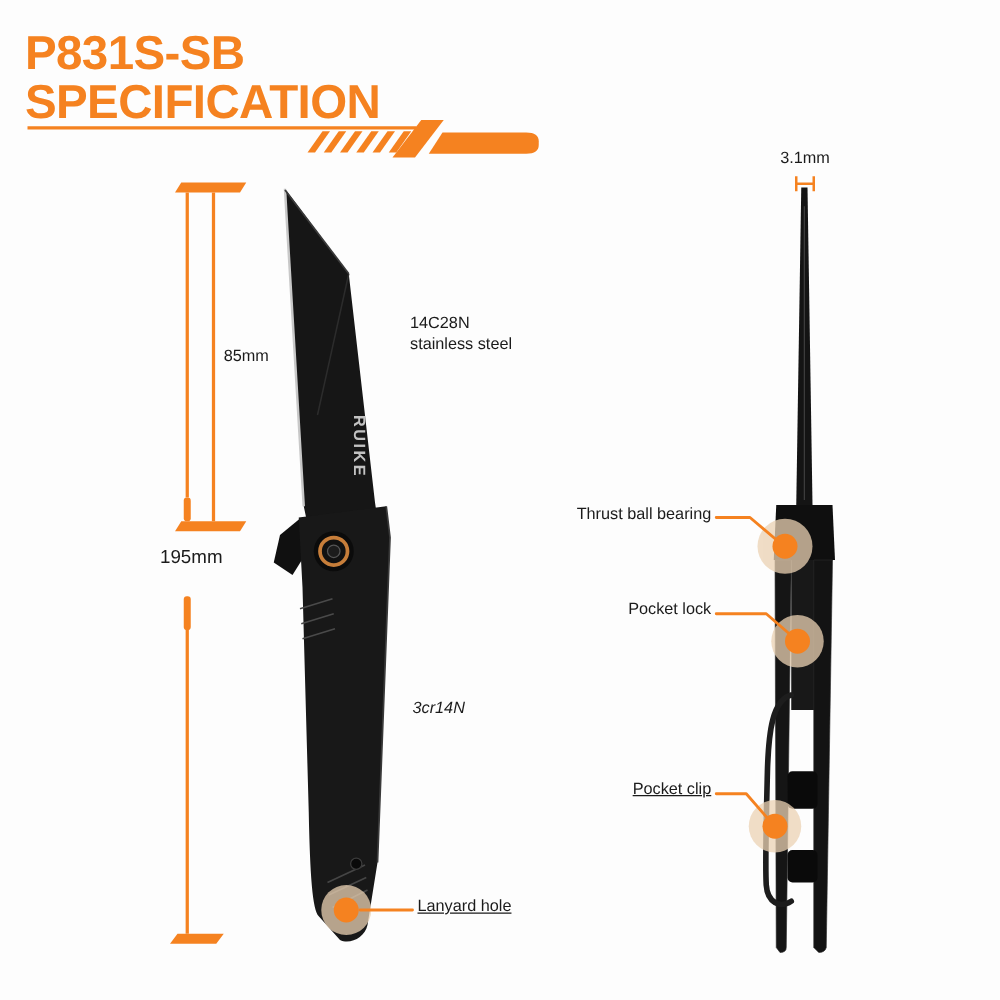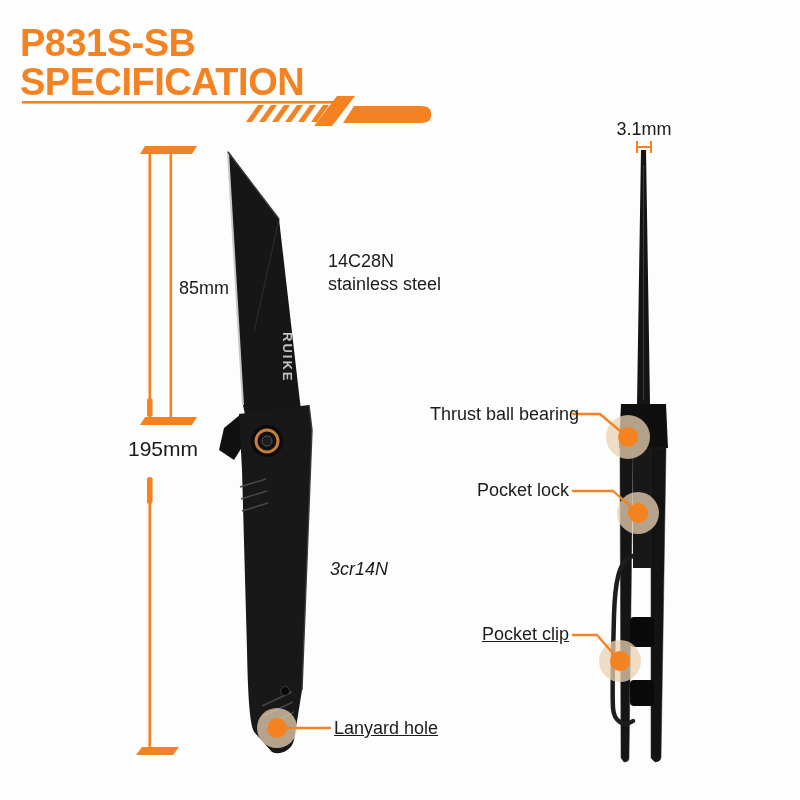--- a/index.html
+++ b/index.html
@@ -1,25 +1,25 @@
 <!DOCTYPE html>
 <html><head>
 <meta charset="utf-8">
 <style>
   html,body{margin:0;padding:0;}
   body{width:800px;height:800px;position:relative;background:#fdfdfd;
        font-family:"Liberation Sans", sans-serif;overflow:hidden;}
   .canvas{position:absolute;inset:0;width:800px;height:800px;}
   svg.gfx{position:absolute;left:0;top:0;z-index:1;}
-  .txt{position:absolute;z-index:2;color:#1b1b1b;font-size:18px;line-height:1.28;white-space:nowrap;}
+  .txt{position:absolute;z-index:2;color:#1b1b1b;font-size:13px;line-height:1.28;white-space:nowrap;}
   .hdr{position:absolute;z-index:2;color:#F58220;font-weight:bold;font-size:38px;line-height:1;letter-spacing:-0.5px;}
   .model{left:20px;top:24px;}
   .title{left:20px;top:63px;}
   .lbl-85{left:179px;top:277px;}
-  .lbl-195{left:128px;top:436px;font-size:21px;}
+  .lbl-195{left:128px;top:436px;font-size:15px;}
   .lbl-steel{left:328px;top:250px;}
   .lbl-handle-steel{left:330px;top:558px;font-style:italic;}
   .lbl-lanyard{left:334px;top:717px;text-decoration:underline;}
   .lbl-thickness{left:598px;top:118px;width:92px;text-align:center;}
   .lbl-right{width:139px;text-align:right;left:430px;}
   .lbl-thrust{top:403px;}
   .lbl-framelock{top:479px;}
   .lbl-pocketclip{top:623px;text-decoration:underline;}
 </style>
 </head>

